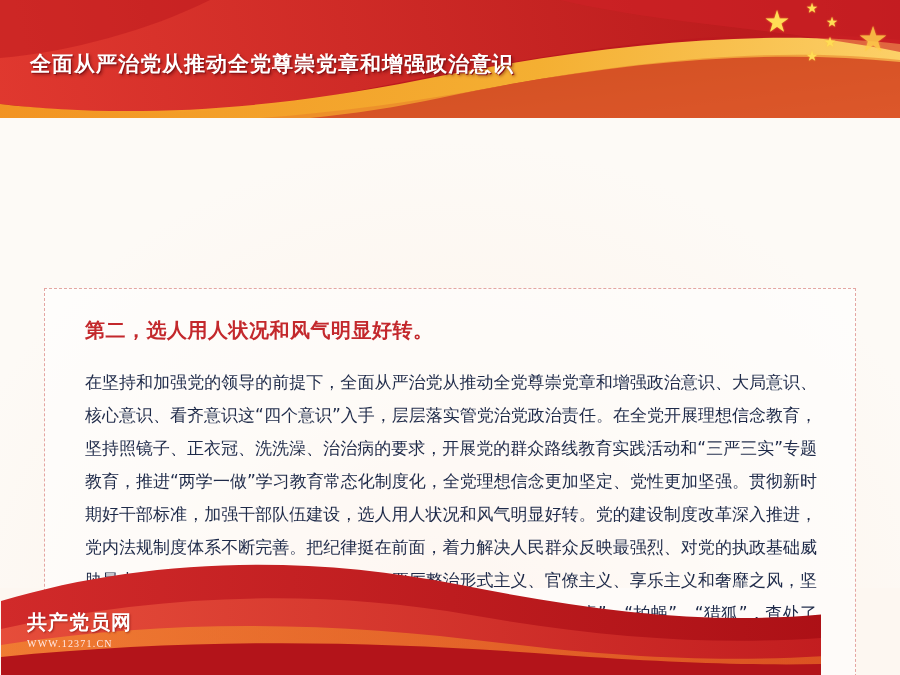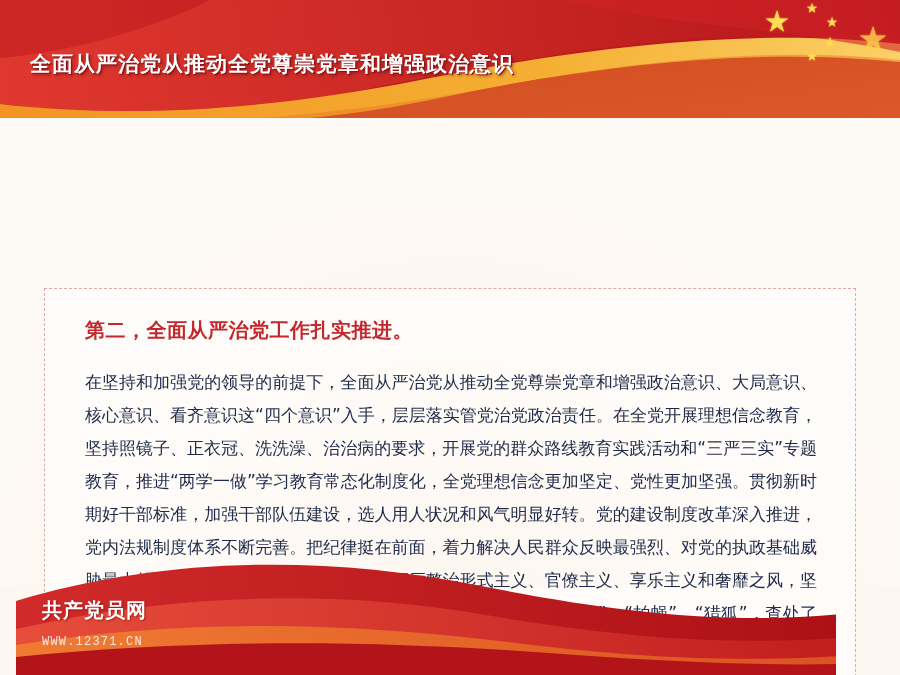--- a/index.html
+++ b/index.html
@@ -95,21 +95,21 @@
     text-align: justify;
     text-justify: inter-ideograph;
     margin: 0;
     text-indent: 0;
     font-family: "DejaVu Sans", "Liberation Sans", sans-serif;
   }
 
   
   .footer {
     position: absolute;
-    left: 16px;
+    left: 1px;
     bottom: 0;
     width: 820px;
     height: 130px;
     overflow: hidden;
   }
   .footer svg { display: block; }
   .logo-wrap {
     position: absolute;
     left: 26px;
     bottom: 26px;
@@ -117,25 +117,25 @@
   }
   .logo-text {
     font-size: 20px;
     font-weight: bold;
     letter-spacing: 1px;
     line-height: 1;
     text-shadow: 1px 1px 2px rgba(120,10,12,.6);
     font-family: "DejaVu Sans", "Liberation Sans", sans-serif;
   }
   .logo-url {
-    margin-top: 15px;
-    font-size: 12px;
+    margin-top: 6px;
+    font-size: 10px;
     letter-spacing: 1.2px;
     color: #ffe9e6;
-    font-family: Liberation Mono, monospace;
+    font-family: Liberation Serif, serif;
   }
 </style>
 </head>
 <body>
 
 <div class="page">
 
   <div class="banner">
 
     <svg class="banner-swoosh" viewBox="0 0 900 118" preserveAspectRatio="none">
@@ -168,21 +168,21 @@
     <span class="star" style="left:824px; top:36px; font-size:12px;">★</span>
     <span class="star" style="left:806px; top:50px; font-size:12px;">★</span>
     <span class="star" style="left:858px; top:24px; font-size:30px; color:#ffcf4a; opacity:.85;">★</span>
 
     <div class="banner-title">全面从严治党从推动全党尊崇党章和增强政治意识</div>
   </div>
 
   <div class="paper">
     <div class="content-frame">
       <div class="content-inner">
-        <h2 class="section-heading">第二，全面从严治党工作扎实推进。</h2>
+        <h2 class="section-heading">第二，选人用人状况和风气明显好转。</h2>
         <p class="body-text">在坚持和加强党的领导的前提下，全面从严治党从推动全党尊崇党章和增强政治意识、大局意识、核心意识、看齐意识这“四个意识”入手，层层落实管党治党政治责任。在全党开展理想信念教育，坚持照镜子、正衣冠、洗洗澡、治治病的要求，开展党的群众路线教育实践活动和“三严三实”专题教育，推进“两学一做”学习教育常态化制度化，全党理想信念更加坚定、党性更加坚强。贯彻新时期好干部标准，加强干部队伍建设，选人用人状况和风气明显好转。党的建设制度改革深入推进，党内法规制度体系不断完善。把纪律挺在前面，着力解决人民群众反映最强烈、对党的执政基础威胁最大的突出问题。出台中央八项规定，严厉整治形式主义、官僚主义、享乐主义和奢靡之风，坚决反对特权。坚持反腐败无禁区、全覆盖、零容忍，坚定不移“打虎”、“拍蝇”、“猎狐”，查处了一大批腐败案件和腐败分子，不敢腐的目标初步实现，不能腐的笼子越扎越牢，不想腐的堤坝正在构筑，反腐败斗争压倒性态势已经形成并巩固发展。</p>
       </div>
     </div>
   </div>
 
   <div class="footer">
     <svg width="900" height="130" viewBox="0 0 900 130" preserveAspectRatio="none">
       <defs>
         <linearGradient id="fRed1" x1="0" y1="0" x2="1" y2="0">
           <stop offset="0%" stop-color="#d12a2a"></stop>

